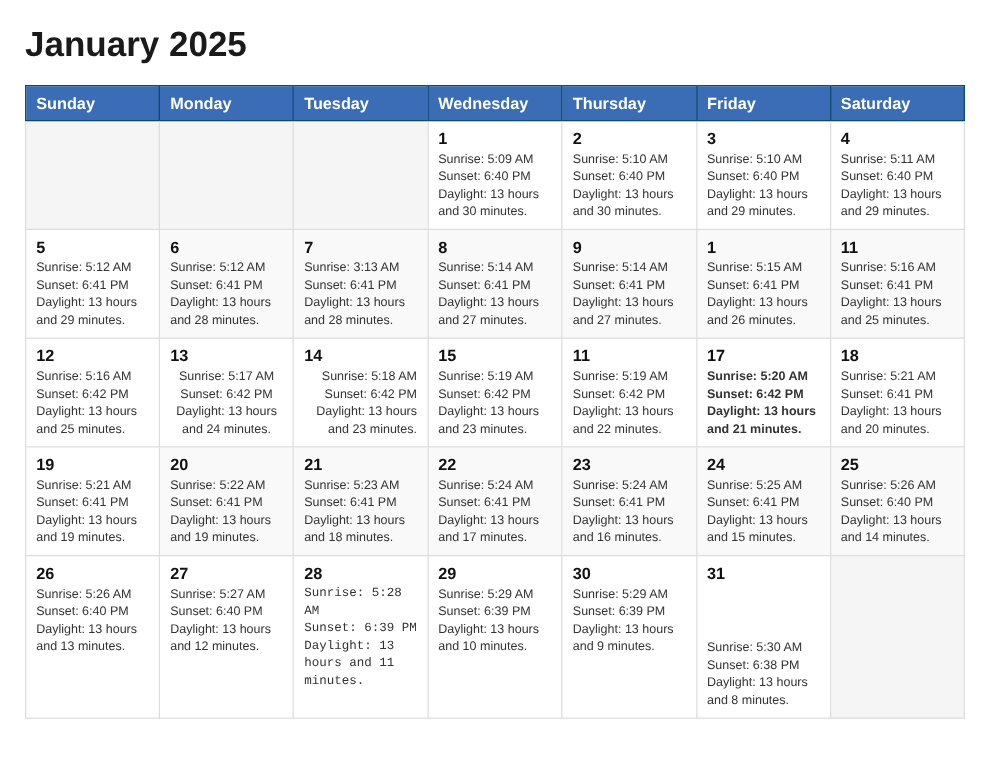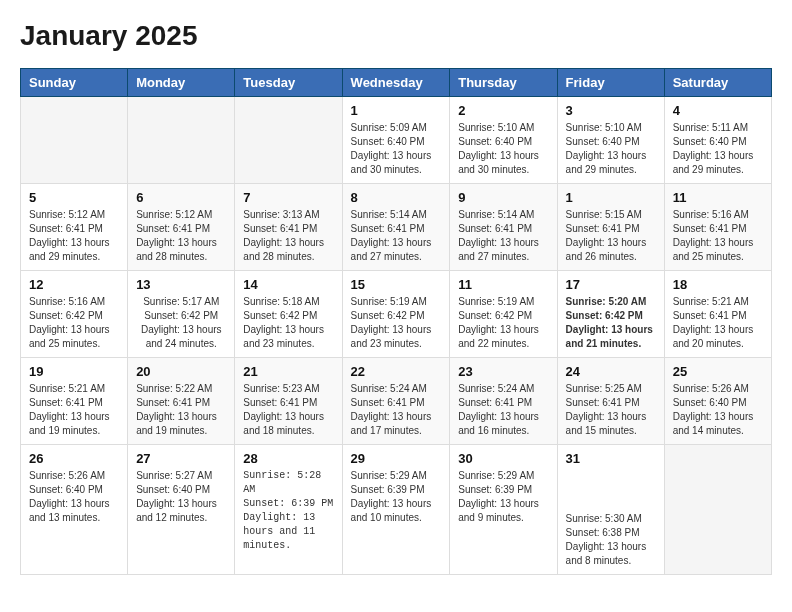--- a/index.html
+++ b/index.html
@@ -194,21 +194,21 @@
 Daylight: 13 hours and 25 minutes.</div>
         </td>
         <td>
           <div class="day-number">13</div>
           <div class="day-info" style="white-space: pre-line; text-align: center;">Sunrise: 5:17 AM
 Sunset: 6:42 PM
 Daylight: 13 hours and 24 minutes.</div>
         </td>
         <td>
           <div class="day-number">14</div>
-          <div class="day-info" style="white-space: pre-line;">Sunrise: 5:18 AM
+          <div class="day-info" style="white-space: pre-line; text-align: right;">Sunrise: 5:18 AM
 Sunset: 6:42 PM
 Daylight: 13 hours and 23 minutes.</div>
         </td>
         <td>
           <div class="day-number">15</div>
           <div class="day-info" style="white-space: pre-line;">Sunrise: 5:19 AM
 Sunset: 6:42 PM
 Daylight: 13 hours and 23 minutes.</div>
         </td>
         <td>

